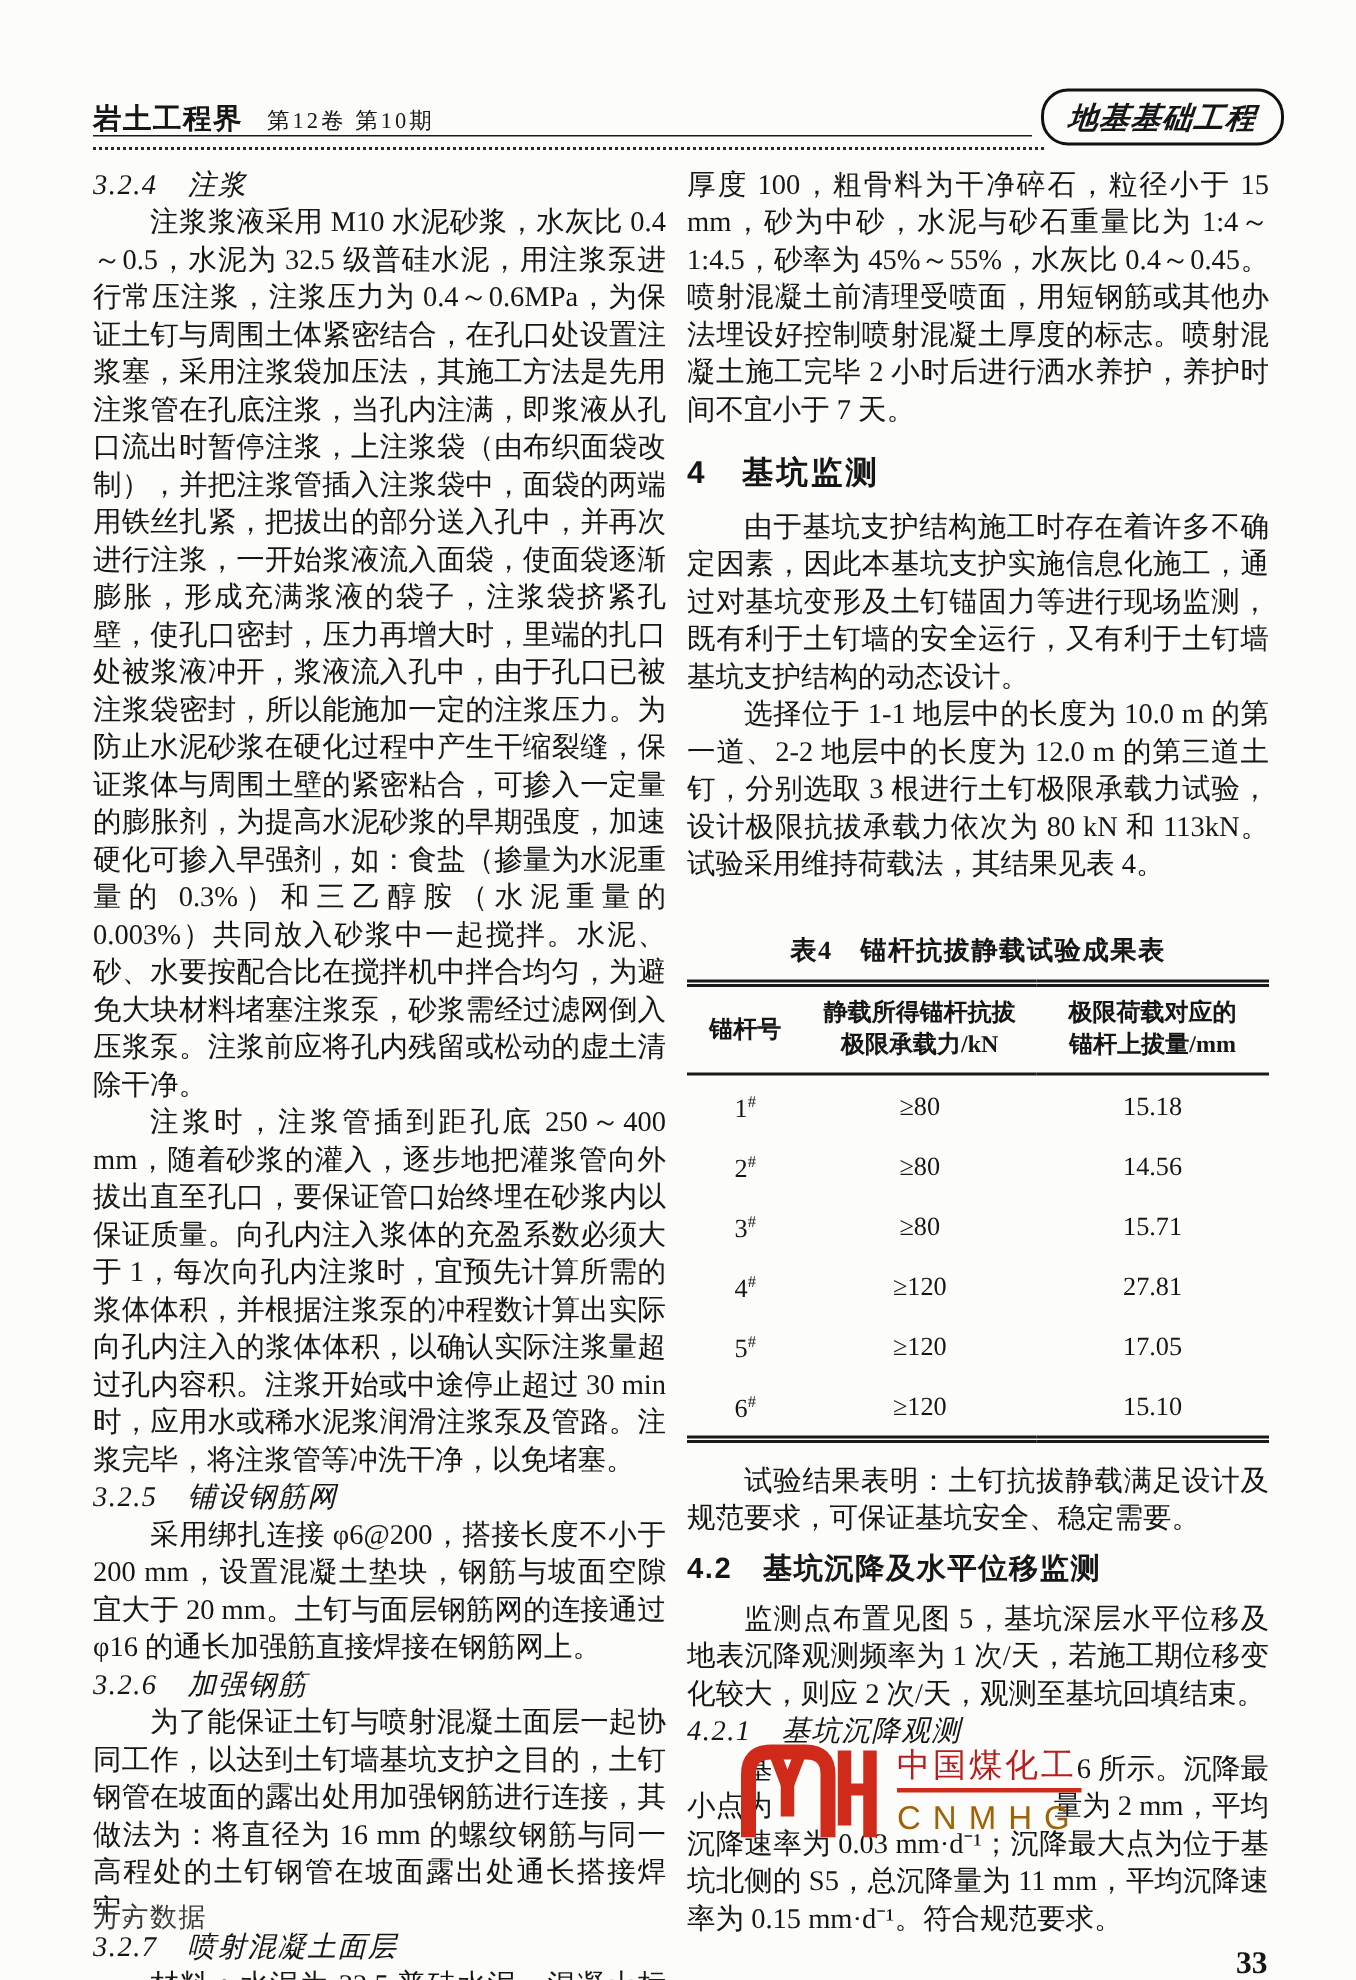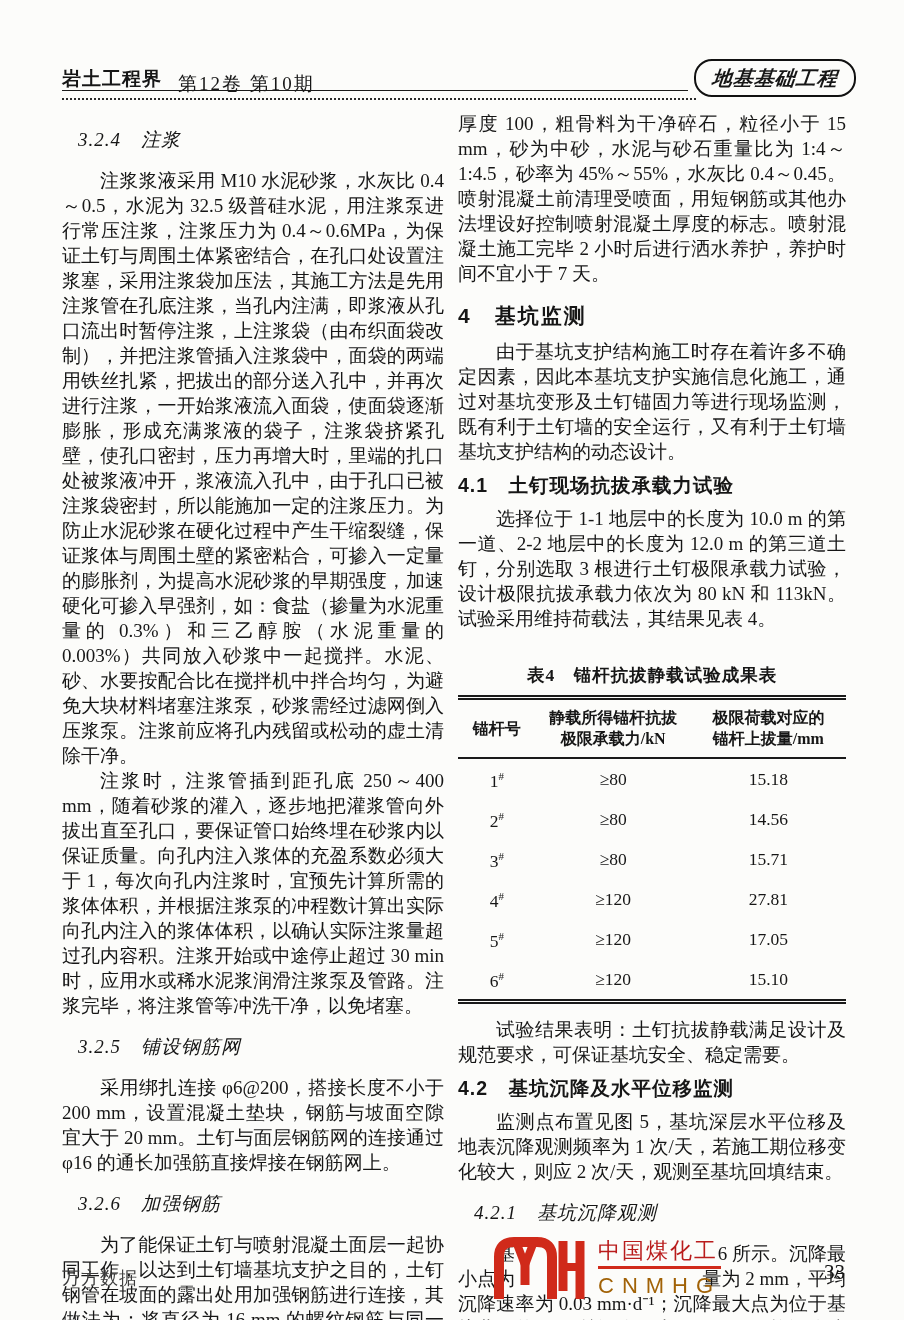--- a/index.html
+++ b/index.html
@@ -4,36 +4,36 @@
 <style>
   html,body{margin:0;padding:0;background:#e8e8e4;}
   .page{
     position:relative;width:904px;height:1320px;margin:0 auto;
     background:#fcfcfa;color:#161616;overflow:hidden;
     font-family:"Liberation Serif", serif;
   }
   
   .hdr-title{position:absolute;left:62px;top:66px;font-size:19px;font-weight:bold;
     font-family:"Liberation Sans", sans-serif;letter-spacing:1px;}
-  .hdr-issue{position:absolute;left:178px;top:71px;font-size:19px;letter-spacing:2px;}
+  .hdr-issue{position:absolute;left:178px;top:71px;font-size:15px;letter-spacing:2px;}
   .hdr-rule-solid{position:absolute;left:62px;top:90px;width:626px;height:0;
     border-top:1.5px solid #1a1a1a;}
   .hdr-rule-dotted{position:absolute;left:62px;top:98px;width:634px;height:0;
     border-top:2px dotted #2a2a2a;}
   .hdr-logo{position:absolute;left:694px;top:59px;width:158px;height:34px;
     border:2.5px solid #111;border-radius:18px;display:flex;align-items:center;justify-content:center;}
   .hdr-logo span{font-size:20px;font-weight:bold;font-style:italic;letter-spacing:1px;
     transform:skewX(-6deg);}
   
   .col{position:absolute;top:111px;font-size:19px;line-height:25px;text-align:justify;}
   .col-left{left:62px;width:382px;}
   .col-right{left:458px;width:388px;}
   .col p{margin:0;text-indent:38px;}
   .col p.noindent{text-indent:0;}
-  h2,h3{margin:16px;font-size:19px;line-height:25px;font-weight:normal;}
+  h2,h3{margin:0;font-size:19px;line-height:25px;font-weight:normal;}
   .kai{font-style:italic;letter-spacing:1px;}
   .sec1{font-family:"Liberation Sans", sans-serif;font-weight:bold;font-size:21px;
     margin:17px 0 11px;letter-spacing:2px;}
   .sec2{font-family:"Liberation Sans", sans-serif;font-weight:bold;font-size:19.5px;
     margin:9px 0 8px;letter-spacing:1px;}
   
   .tbl-title{margin:32px 0 7px;text-align:center;font-weight:bold;font-size:17.5px;letter-spacing:1px;}
   table.t4{width:100%;border-collapse:collapse;
     border-top:5px double #1a1a1a;border-bottom:5px double #1a1a1a;}
   table.t4 th{font-size:16px;font-weight:bold;white-space:pre-line;line-height:21px;
@@ -48,21 +48,21 @@
   .wm-line.first{padding-left:38px;}
   .watermark{position:absolute;left:36px;top:-6px;display:flex;gap:12px;align-items:flex-start;}
   .wm-texts{padding-top:2px;}
   .wm-cn{font-family:"Liberation Sans", sans-serif;font-size:22px;line-height:28px;
     color:#b91c1c;letter-spacing:2px;border-bottom:3px solid #d02a1a;padding-bottom:1px;}
   .wm-en{font-family:"Liberation Sans", sans-serif;font-size:22px;color:#a16207;
     letter-spacing:8px;margin-top:4px;}
   
   .footer-wm{position:absolute;left:62px;top:1266px;font-size:18px;color:#3c3c3c;
     font-family:"Liberation Sans", sans-serif;letter-spacing:1px;}
-  .page-num{position:absolute;left:824px;top:1260px;font-size:21px;font-weight:normal;}
+  .page-num{position:absolute;left:824px;top:1296px;font-size:21px;font-weight:bold;}
 </style>
 </head>
 <body>
 
 <div class="page">
 
   <span class="hdr-title">岩土工程界</span>
   <span class="hdr-issue">第12卷  第10期</span>
   <div class="hdr-rule-solid"></div>
   <div class="hdr-rule-dotted"></div>
@@ -79,21 +79,20 @@
     <h3 class="kai">3.2.6　加强钢筋</h3>
     <p>为了能保证土钉与喷射混凝土面层一起协同工作，以达到土钉墙基坑支护之目的，土钉钢管在坡面的露出处用加强钢筋进行连接，其做法为：将直径为 16 mm 的螺纹钢筋与同一高程处的土钉钢管在坡面露出处通长搭接焊牢。</p>
     <h3 class="kai">3.2.7　喷射混凝土面层</h3>
     <p>材料：水泥为 32.5 普硅水泥，混凝土标号 C20，</p>
   </div>
 
   <div class="col col-right">
     <p class="noindent">厚度 100，粗骨料为干净碎石，粒径小于 15 mm，砂为中砂，水泥与砂石重量比为 1:4～1:4.5，砂率为 45%～55%，水灰比 0.4～0.45。喷射混凝土前清理受喷面，用短钢筋或其他办法埋设好控制喷射混凝土厚度的标志。喷射混凝土施工完毕 2 小时后进行洒水养护，养护时间不宜小于 7 天。</p>
     <h2 class="sec1">4　基坑监测</h2>
     <p>由于基坑支护结构施工时存在着许多不确定因素，因此本基坑支护实施信息化施工，通过对基坑变形及土钉锚固力等进行现场监测，既有利于土钉墙的安全运行，又有利于土钉墙基坑支护结构的动态设计。</p>
-    <h2 class="sec2">4.1　土钉现场抗拔承载力试验</h2>
     <p>选择位于 1-1 地层中的长度为 10.0 m 的第一道、2-2 地层中的长度为 12.0 m 的第三道土钉，分别选取 3 根进行土钉极限承载力试验，设计极限抗拔承载力依次为 80 kN 和 113kN。试验采用维持荷载法，其结果见表 4。</p>
 
     <div>
       <div class="tbl-title">表4　锚杆抗拔静载试验成果表</div>
       <table class="t4">
         <colgroup>
             <col class="c1">
             <col class="c2">
             <col class="c3">
           </colgroup>

